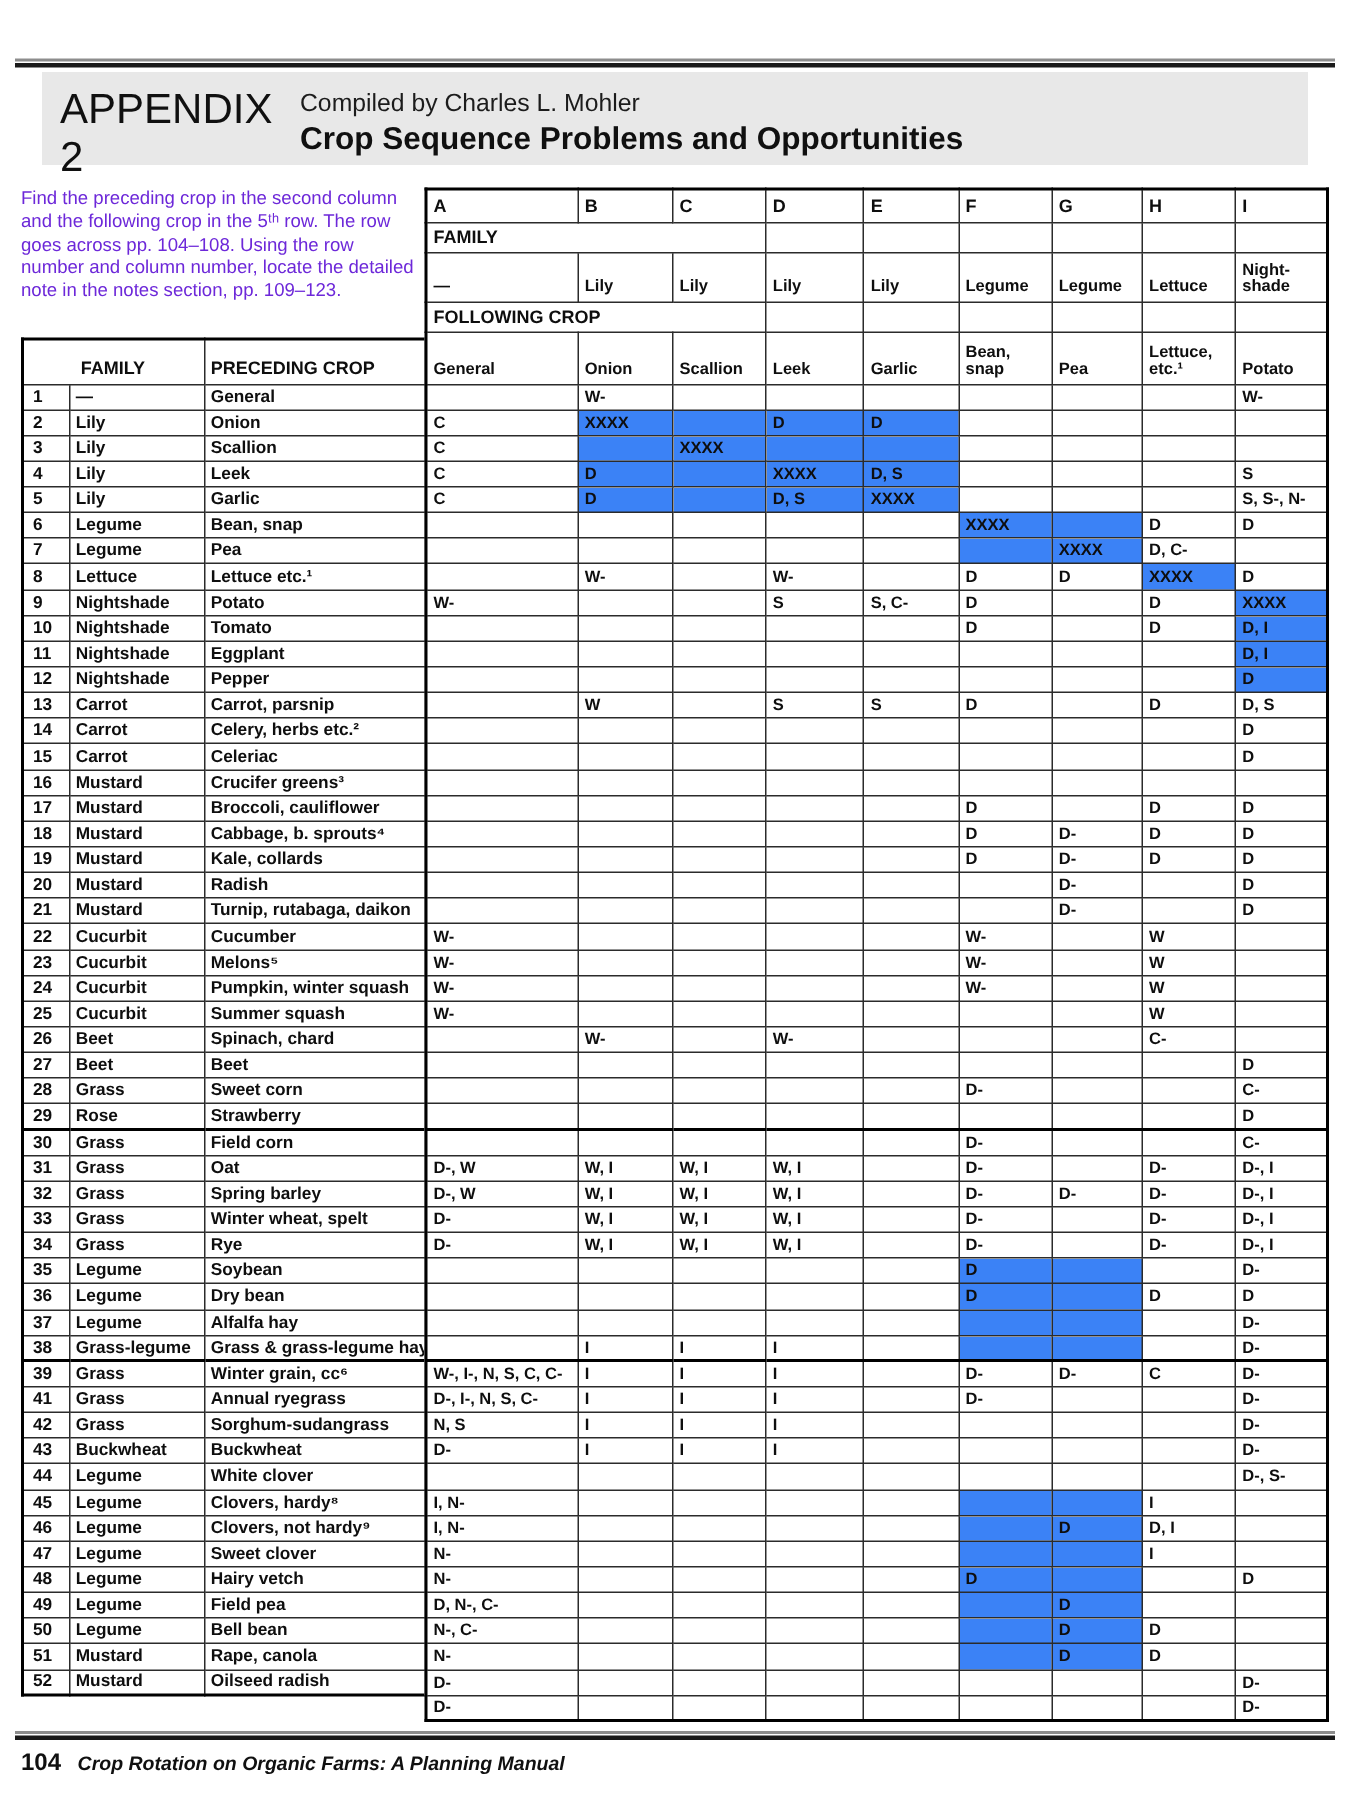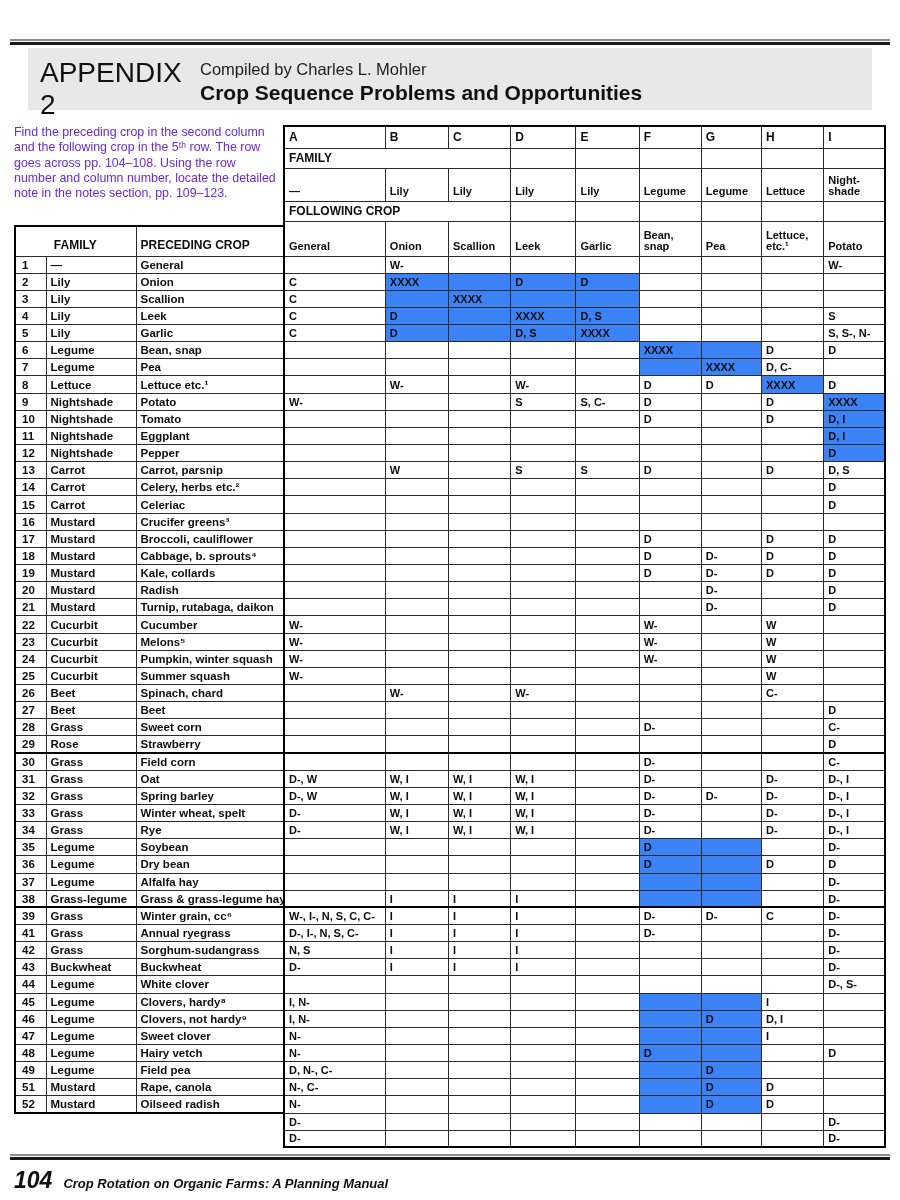--- a/index.html
+++ b/index.html
@@ -57,21 +57,21 @@
   #left-table th { vertical-align:bottom; padding-bottom:4px; font-size:12px; }
   #left-table th.fam-h { text-align:center; padding-left:0; }
 
   td.shaded { background:#3b82f6; }
   tr.thick td { border-top:2px solid #000; }
 
   #footer {
     position:absolute; left:14px; top:1167px;
     display:flex; align-items:baseline; gap:11px;
   }
-  #footer-page-number { font-size:23px; font-weight:bold;font-style:italic; }
+  #footer-page-number { font-size:16px; font-weight:bold; }
   #footer-book-title { font-size:13px; font-weight:bold; font-weight:600;font-style:italic; }
 </style>
 </head>
 <body>
 
 <div class="rule" id="top-rule">
   <div class="g"></div>
     <div class="w"></div>
     <div class="b"></div>
 </div>
@@ -331,20 +331,25 @@
       </tr>
       <tr>
         <td class="numcell">48</td>
         <td>Legume</td>
         <td>Hairy vetch</td>
       </tr>
       <tr>
         <td class="numcell">49</td>
         <td>Legume</td>
         <td>Field pea</td>
+      </tr>
+      <tr>
+        <td class="numcell">50</td>
+        <td>Legume</td>
+        <td>Bell bean</td>
       </tr>
       <tr>
         <td class="numcell">51</td>
         <td>Mustard</td>
         <td>Rape, canola</td>
       </tr>
       <tr>
         <td class="numcell">52</td>
         <td>Mustard</td>
         <td>Oilseed radish</td>

